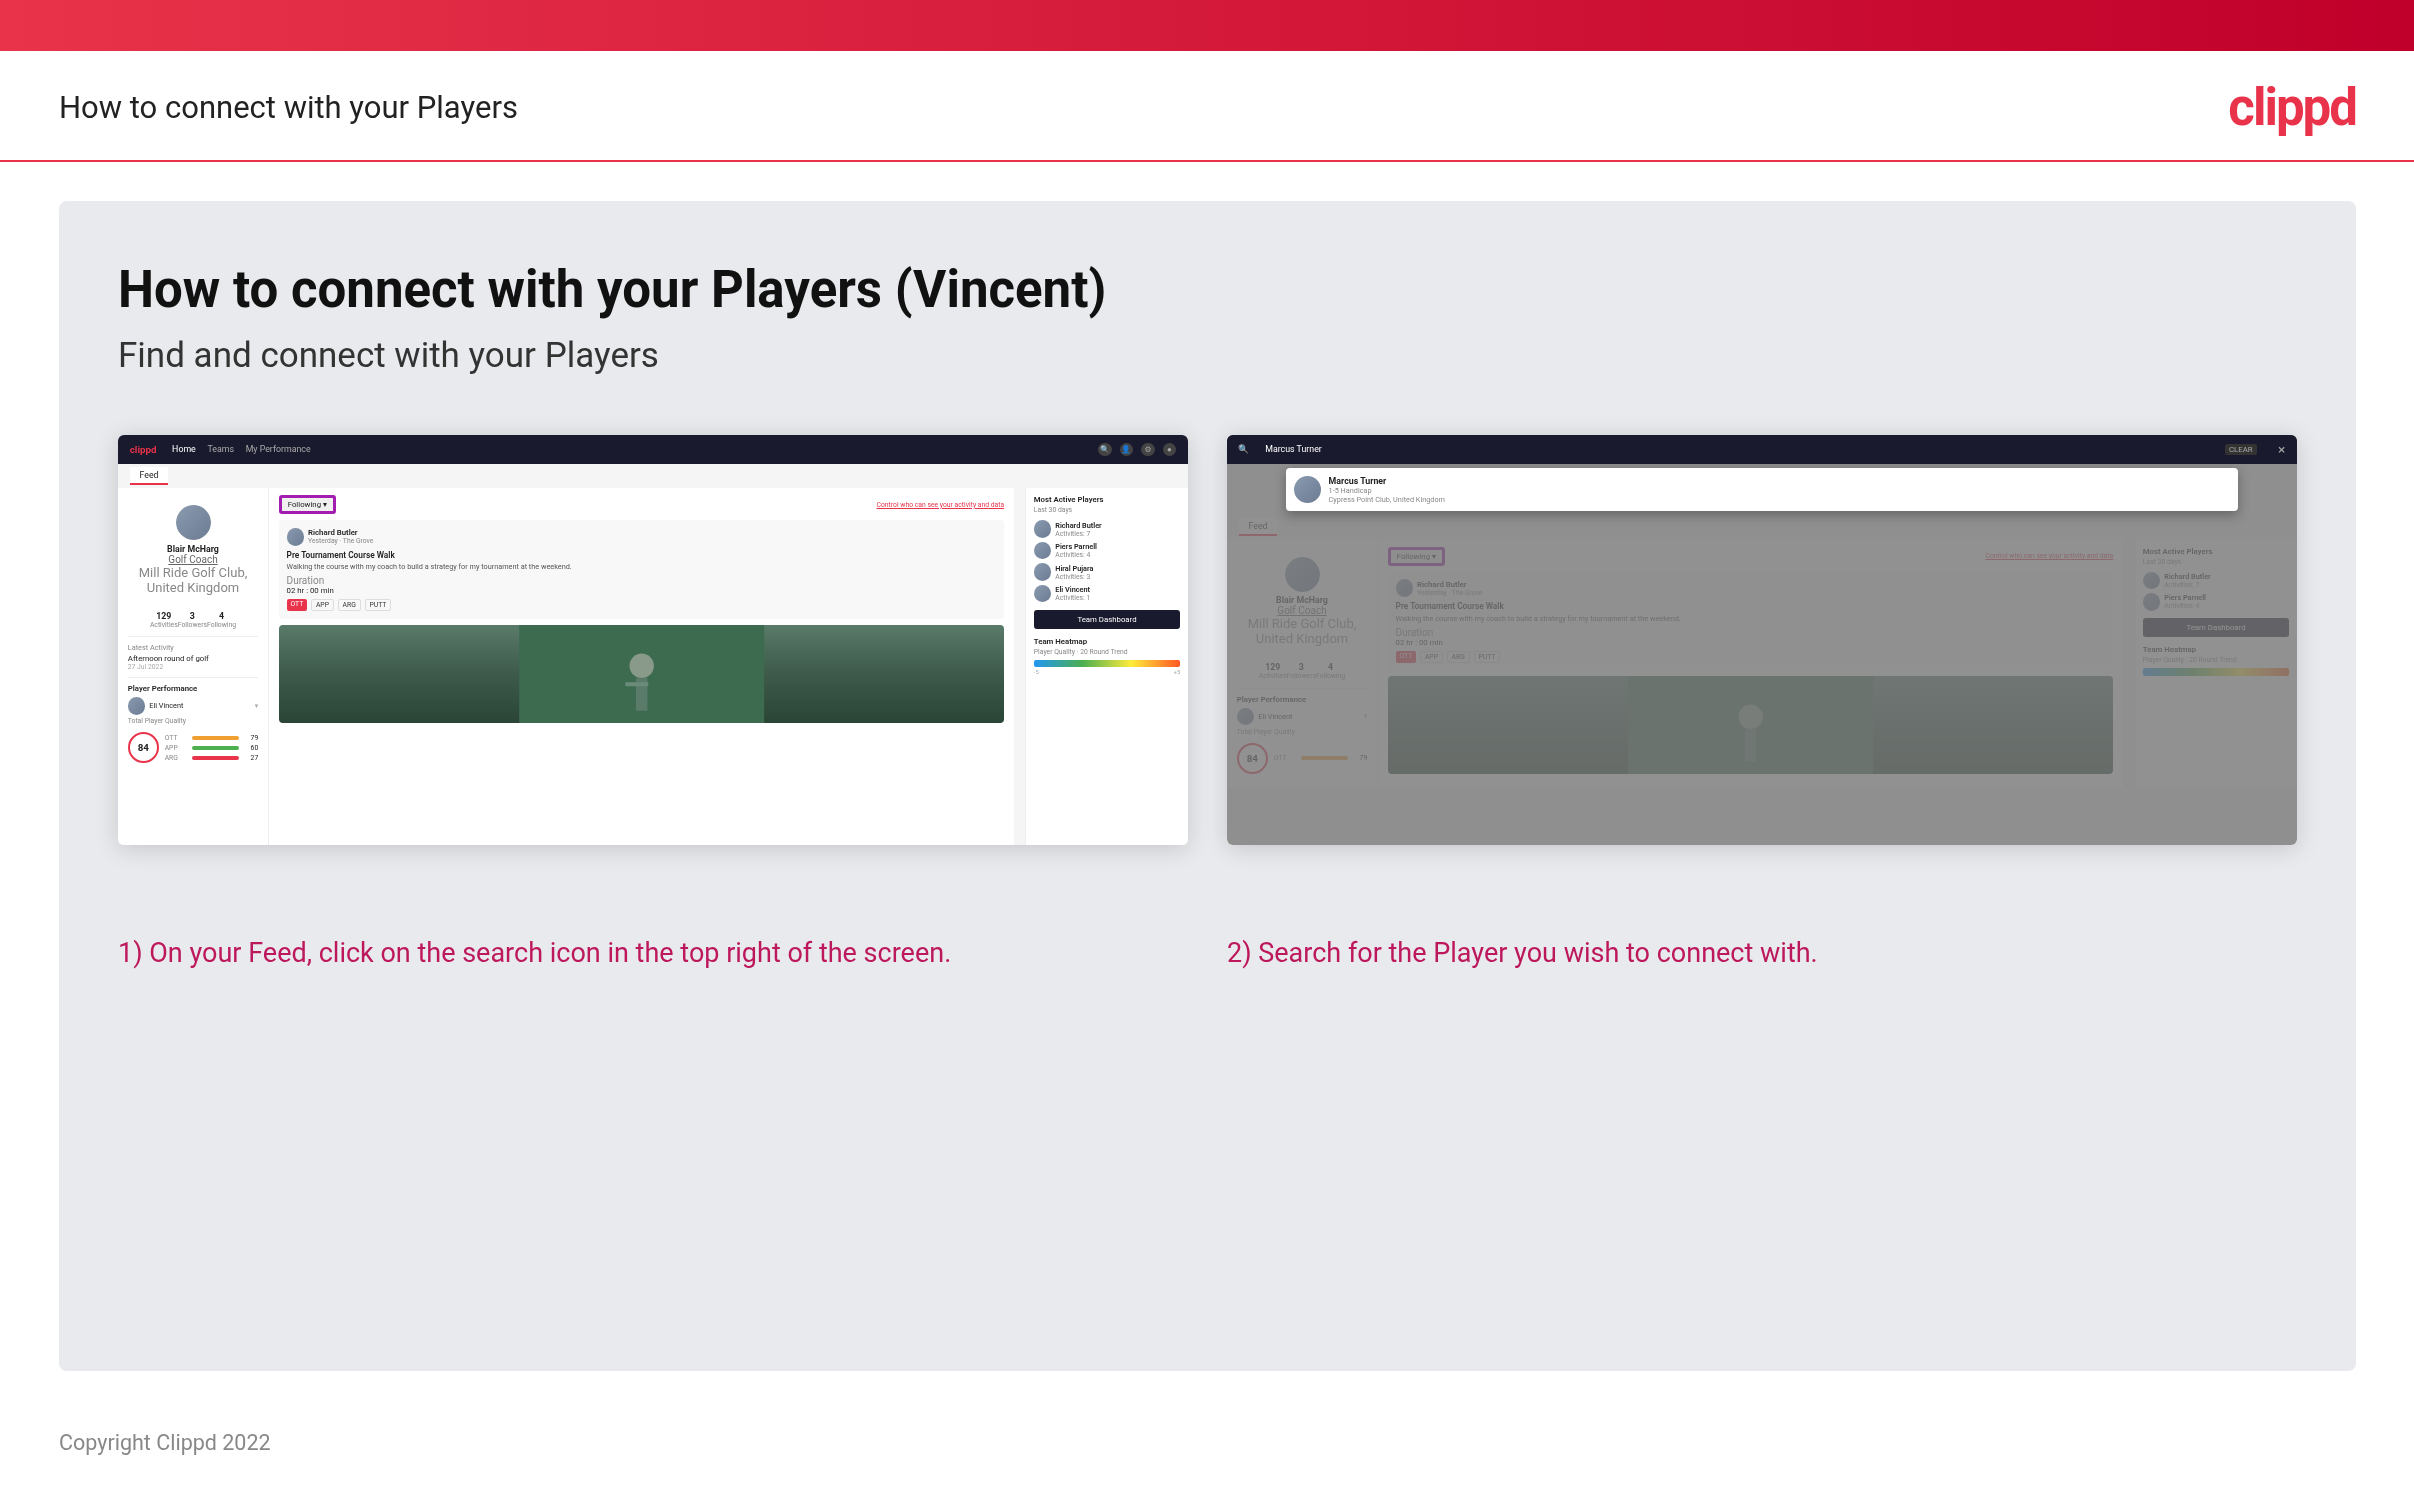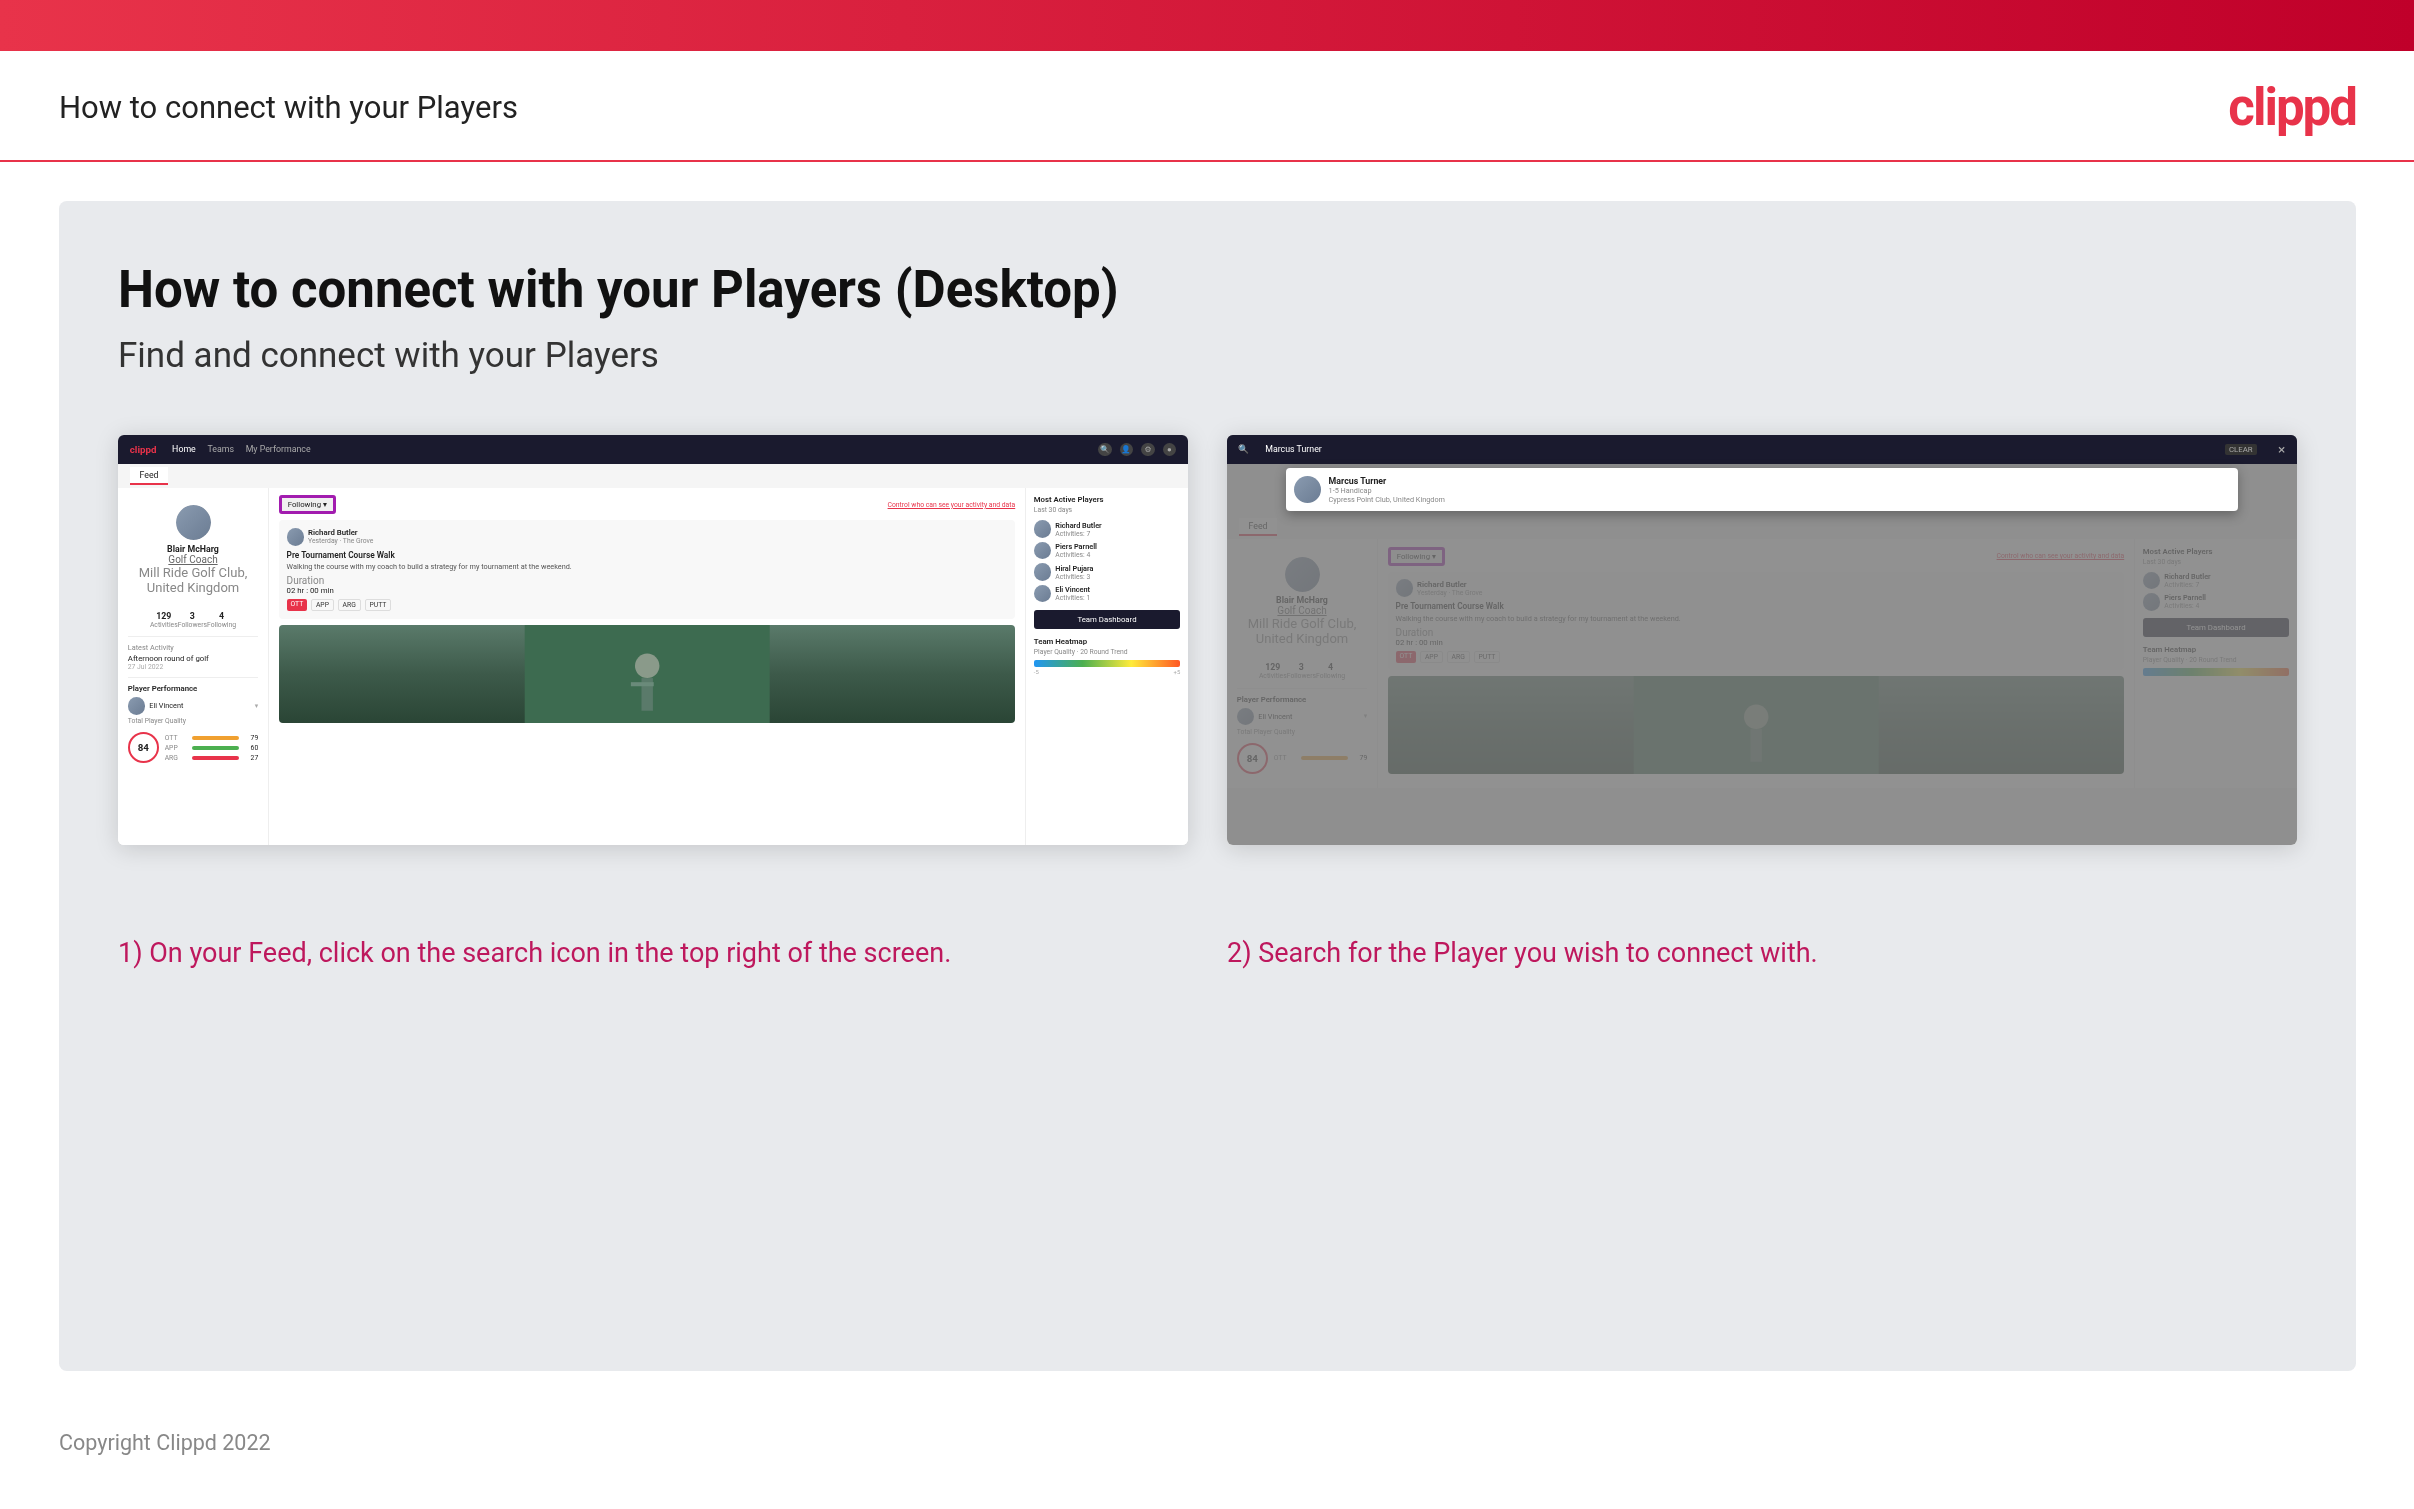--- a/index.html
+++ b/index.html
@@ -367,20 +367,21 @@
       overflow: hidden;
     }
 
     
     .mini-right {
       width: 163px;
       background: #fff;
       border-left: 1px solid #eee;
       padding: 7.8px;
       flex-shrink: 0;
+      margin-left: 11px;
     }
     .mini-active-title {
       font-size: 7.8px;
       font-weight: 600;
       color: #222;
       margin-bottom: 2px;
     }
     .mini-period {
       font-size: 6.8px;
       color: #888;
@@ -499,21 +500,21 @@
 
 <div class="top-bar"></div>
 
 <div class="header">
   <span class="header-title">How to connect with your Players</span>
   <span class="logo">clippd</span>
 </div>
 
 <div class="main-content">
 
-  <div class="main-heading">How to connect with your Players (Desktop)</div>
+  <div class="main-heading">How to connect with your Players (Vincent)</div>
   <div class="main-subheading">Find and connect with your Players</div>
 
   <div class="screenshots-row">
 
     <div class="screenshot-card">
       <div class="mini-app">
 
         <div class="mini-nav">
           <span class="mini-logo">clippd</span>
           <div class="mini-nav-links">

